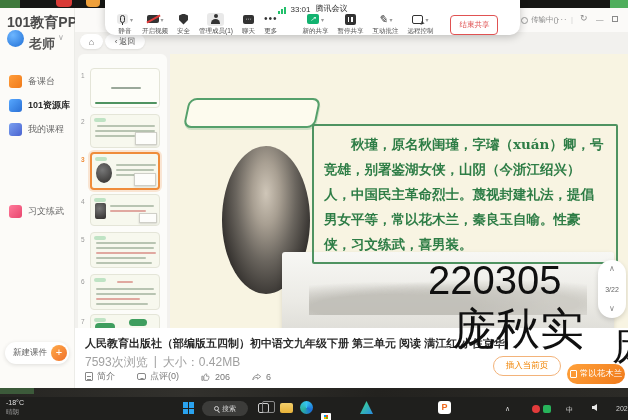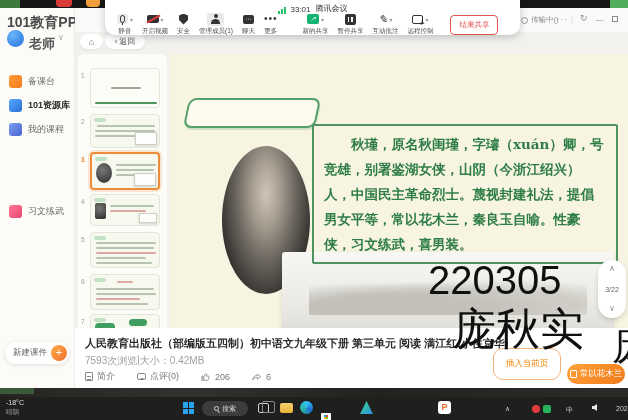--- a/index.html
+++ b/index.html
@@ -94,30 +94,30 @@
              line-height:25px; text-indent:2em; }
   .pager { position:absolute; left:428px; top:206px; width:28px; height:58px; background:#fff;
            border-radius:14px; box-shadow:0 2px 5px rgba(0,0,0,.15); display:flex; flex-direction:column;
            align-items:center; justify-content:space-between; padding:5px 0; }
   .pager-chev { font-size:8px; color:#888; cursor:pointer; line-height:8px; }
   .pager-num { font-size:7px; color:#666; }
 
   
   #bottom-bar { left:75px; top:320px; width:553px; height:60px; background:#fff; }
   .res-title { left:10px; top:8px; font-size:11px; font-weight:bold; color:#2b2b2b; white-space:nowrap; }
-  .res-stats { left:10px; top:26px; font-size:10px; color:#a0a0a0; display:flex; }
+  .res-stats { left:10px; top:26px; font-size:12px; color:#a0a0a0; display:flex; gap:6px; }
   .res-actions { left:10px; top:42px; display:flex; gap:22px; align-items:center; }
   .act { display:flex; align-items:center; gap:4px; font-size:9px; color:#777; cursor:pointer; }
   .doc-ico { width:8px; height:9px; border:1px solid #888; border-radius:1px;
              background:linear-gradient(#888 0 0) 50% 3px/4px 1px no-repeat,
                         linear-gradient(#888 0 0) 50% 6px/4px 1px no-repeat; }
   .chat-ico { width:9px; height:7px; border:1px solid #888; border-radius:2px; position:relative; }
   .chat-ico::after { content:""; position:absolute; left:2px; bottom:-3px; border:2px solid transparent;
                      border-top-color:#888; }
-  .btn-insert { left:418px; top:20px; width:68px; height:32px; border:1px solid #f3b37a; border-radius:10px;
+  .btn-insert { left:418px; top:28px; width:68px; height:20px; border:1px solid #f3b37a; border-radius:10px;
                 background:#fff; color:#f08300; font-size:8.5px; display:flex; align-items:center;
                 justify-content:center; cursor:pointer; }
   .btn-open { left:492px; top:36px; width:58px; height:20px; border-radius:10px;
               background:linear-gradient(135deg,#ffa13b,#f07a1a); color:#fff; font-size:8.5px;
               display:flex; align-items:center; justify-content:center; gap:3px; cursor:pointer; }
   .mini-doc { width:7px; height:8px; border:1px solid #fff; border-radius:1px; }
 
   
   .wm { z-index:30; color:#101010; font-weight:normal; pointer-events:none; white-space:nowrap; }
   #wm1 { left:428px; top:258px; font-size:40px; }

